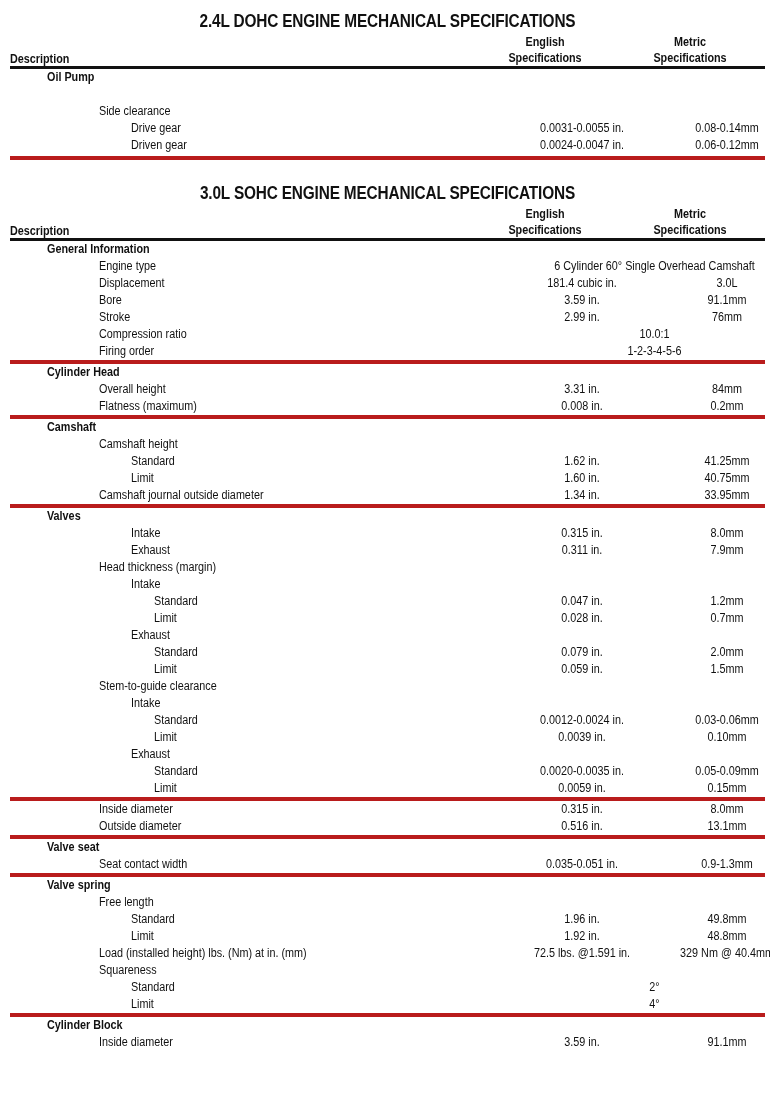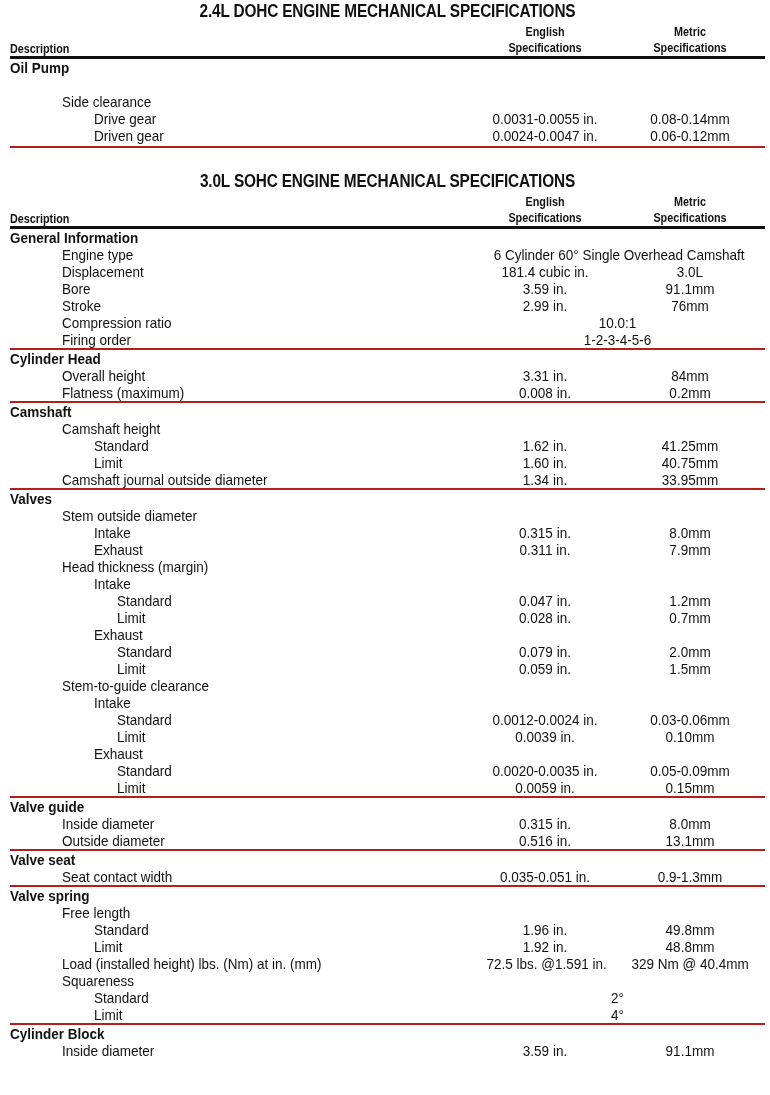--- a/index.html
+++ b/index.html
@@ -11,39 +11,39 @@
   .title {
     text-align: center; font-weight: bold; font-size: 17.5px;
     letter-spacing: -0.2px; transform: scaleX(0.88); transform-origin: center;
     height: 22px; line-height: 22px;
   }
   .hdr { position: relative; height: 34px; border-bottom: 3px solid #111; }
   .hdr .desc { position: absolute; left: 0; bottom: 0; font-weight: bold; font-size: 12px; transform: scaleX(0.9); transform-origin: left; }
   .hdr .eng, .hdr .met { position: absolute; bottom: 0; width: 130px; text-align: center; font-weight: bold; font-size: 12px; line-height: 16px; transform: scaleX(0.9); }
   .hdr .eng { left: 470px; }
   .hdr .met { left: 615px; }
-  .row { position: relative; height: 17px; line-height: 17px; font-size: 15px; }
+  .row { position: relative; height: 17px; line-height: 17px; font-size: 12px; margin-left: 37px; }
   .row .label { position: absolute; white-space: nowrap; transform: scaleX(0.9); transform-origin: left; }
   .row .eng, .row .met, .row .span { position: absolute; top: 0; text-align: center; white-space: nowrap; transform: scaleX(0.9); }
   .row .eng { left: 470px; width: 130px; }
   .row .met { left: 615px; width: 130px; }
   .row .span { left: 470px; width: 275px; }
   .l0 { left: 0; font-weight: bold; }
   .l1 { left: 52px; }
   .l2 { left: 84px; }
   .l3 { left: 107px; }
-  .rule { border-top: 2px solid #b91c1c; }
+  .rule { border-top: 4px solid #b91c1c; }
   .gap { height: 17px; }
   .sectgap { height: 22px; }
 </style>
 </head>
 <body>
 
 <div class="page" id="page">
-    <div class="table-section" style="padding-top: 0;">
+    <div class="table-section" style="padding-top: 10px;">
       <div class="title">2.4L DOHC ENGINE MECHANICAL SPECIFICATIONS</div>
       <div class="hdr">
         <div class="desc">Description</div>
         <div class="eng"><span>English</span><br><span>Specifications</span></div>
         <div class="met"><span>Metric</span><br><span>Specifications</span></div>
       </div>
       <div class="group">
         <div class="row">
           <div class="label l0">Oil Pump</div>
         </div>
@@ -144,25 +144,20 @@
           <div class="label l1">Camshaft journal outside diameter</div>
           <div class="eng">1.34 in.</div>
           <div class="met">33.95mm</div>
         </div>
       </div>
       <div class="group rule">
         <div class="row">
           <div class="label l0">Valves</div>
         </div>
         <div class="row">
-          <div class="label l1">Stem outside diameter</div>
-          <div class="eng"></div>
-          <div class="met"></div>
-        </div>
-        <div class="row">
           <div class="label l2">Intake</div>
           <div class="eng">0.315 in.</div>
           <div class="met">8.0mm</div>
         </div>
         <div class="row">
           <div class="label l2">Exhaust</div>
           <div class="eng">0.311 in.</div>
           <div class="met">7.9mm</div>
         </div>
         <div class="row">
@@ -230,23 +225,20 @@
           <div class="eng">0.0020-0.0035 in.</div>
           <div class="met">0.05-0.09mm</div>
         </div>
         <div class="row">
           <div class="label l3">Limit</div>
           <div class="eng">0.0059 in.</div>
           <div class="met">0.15mm</div>
         </div>
       </div>
       <div class="group rule">
-        <div class="row">
-          <div class="label l0">Valve guide</div>
-        </div>
         <div class="row">
           <div class="label l1">Inside diameter</div>
           <div class="eng">0.315 in.</div>
           <div class="met">8.0mm</div>
         </div>
         <div class="row">
           <div class="label l1">Outside diameter</div>
           <div class="eng">0.516 in.</div>
           <div class="met">13.1mm</div>
         </div>

